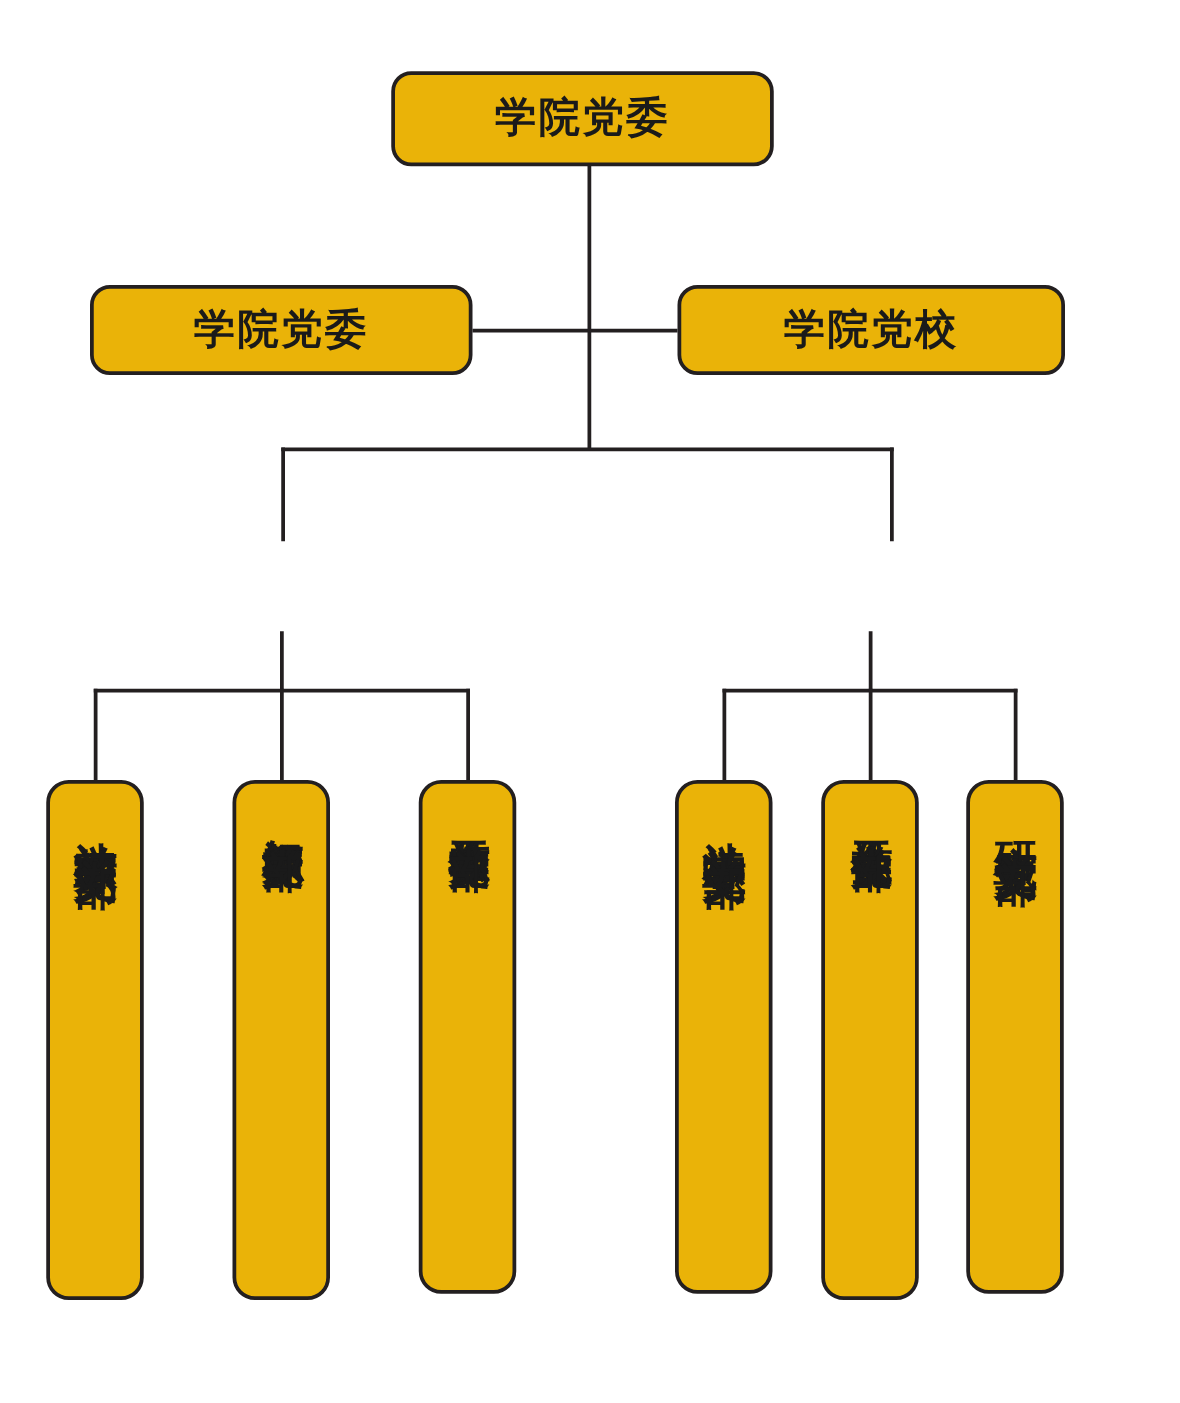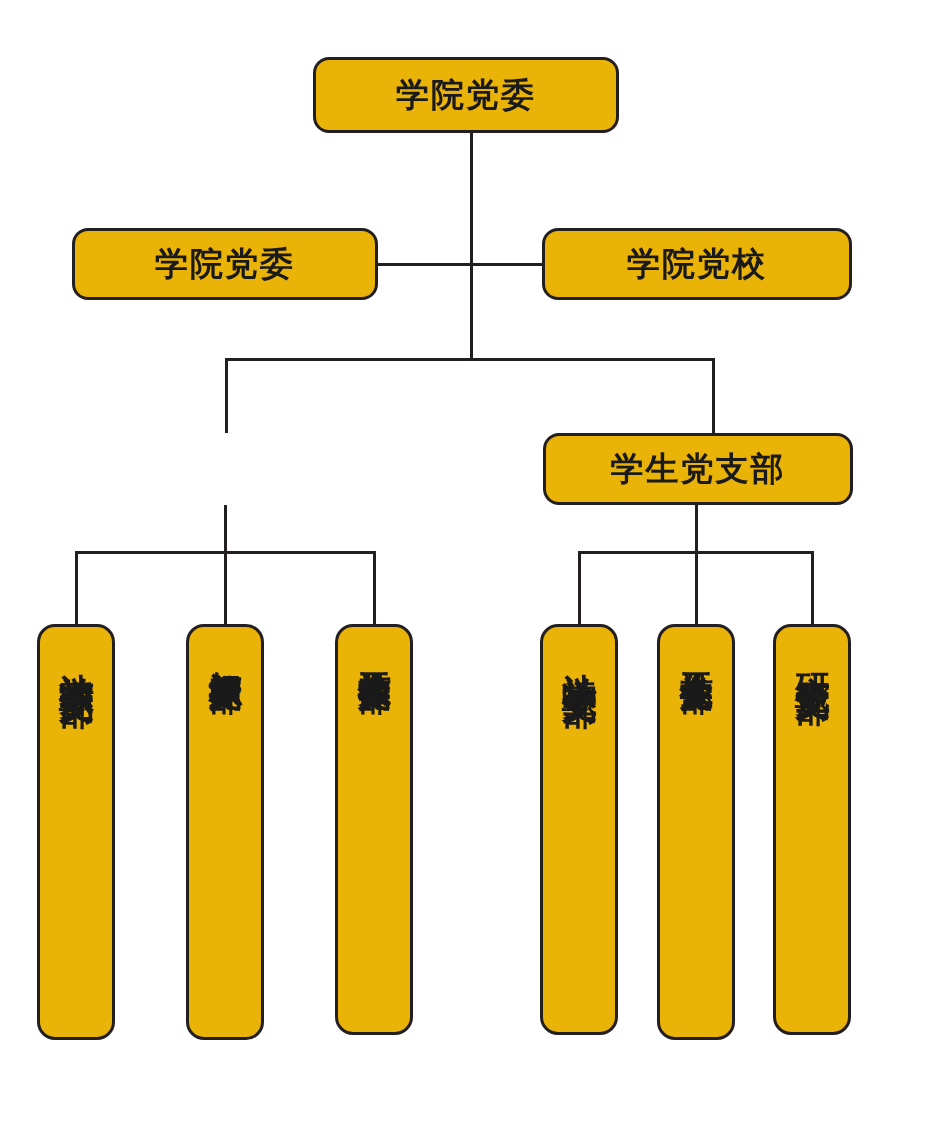--- a/index.html
+++ b/index.html
@@ -99,23 +99,20 @@
 
   <div class="node node-h" style="left:72px; top:228px; width:306px; height:72px;">
     <span class="node-label">学院党委</span>
   </div>
 
   <div class="node node-h" style="left:542px; top:228px; width:310px; height:72px;align-items:center;">
     <span class="node-label">学院党校</span>
   </div>
 
 
-  <div class="node node-h" style="left:543px; top:433px; width:310px; height:72px;">
-    <span class="node-label">学生党支部</span>
-  </div>
 
   <div class="node node-v" style="left:37px; top:624px; width:78px; height:416px;">
     <span class="node-label">法学教师党支部</span>
   </div>
 
   <div class="node node-v tight" style="left:186px; top:624px; width:78px; height:416px;">
     <span class="node-label">知识产权教师党支部</span>
   </div>
 
   <div class="node node-v tight" style="left:335px; top:624px; width:78px; height:411px;">

